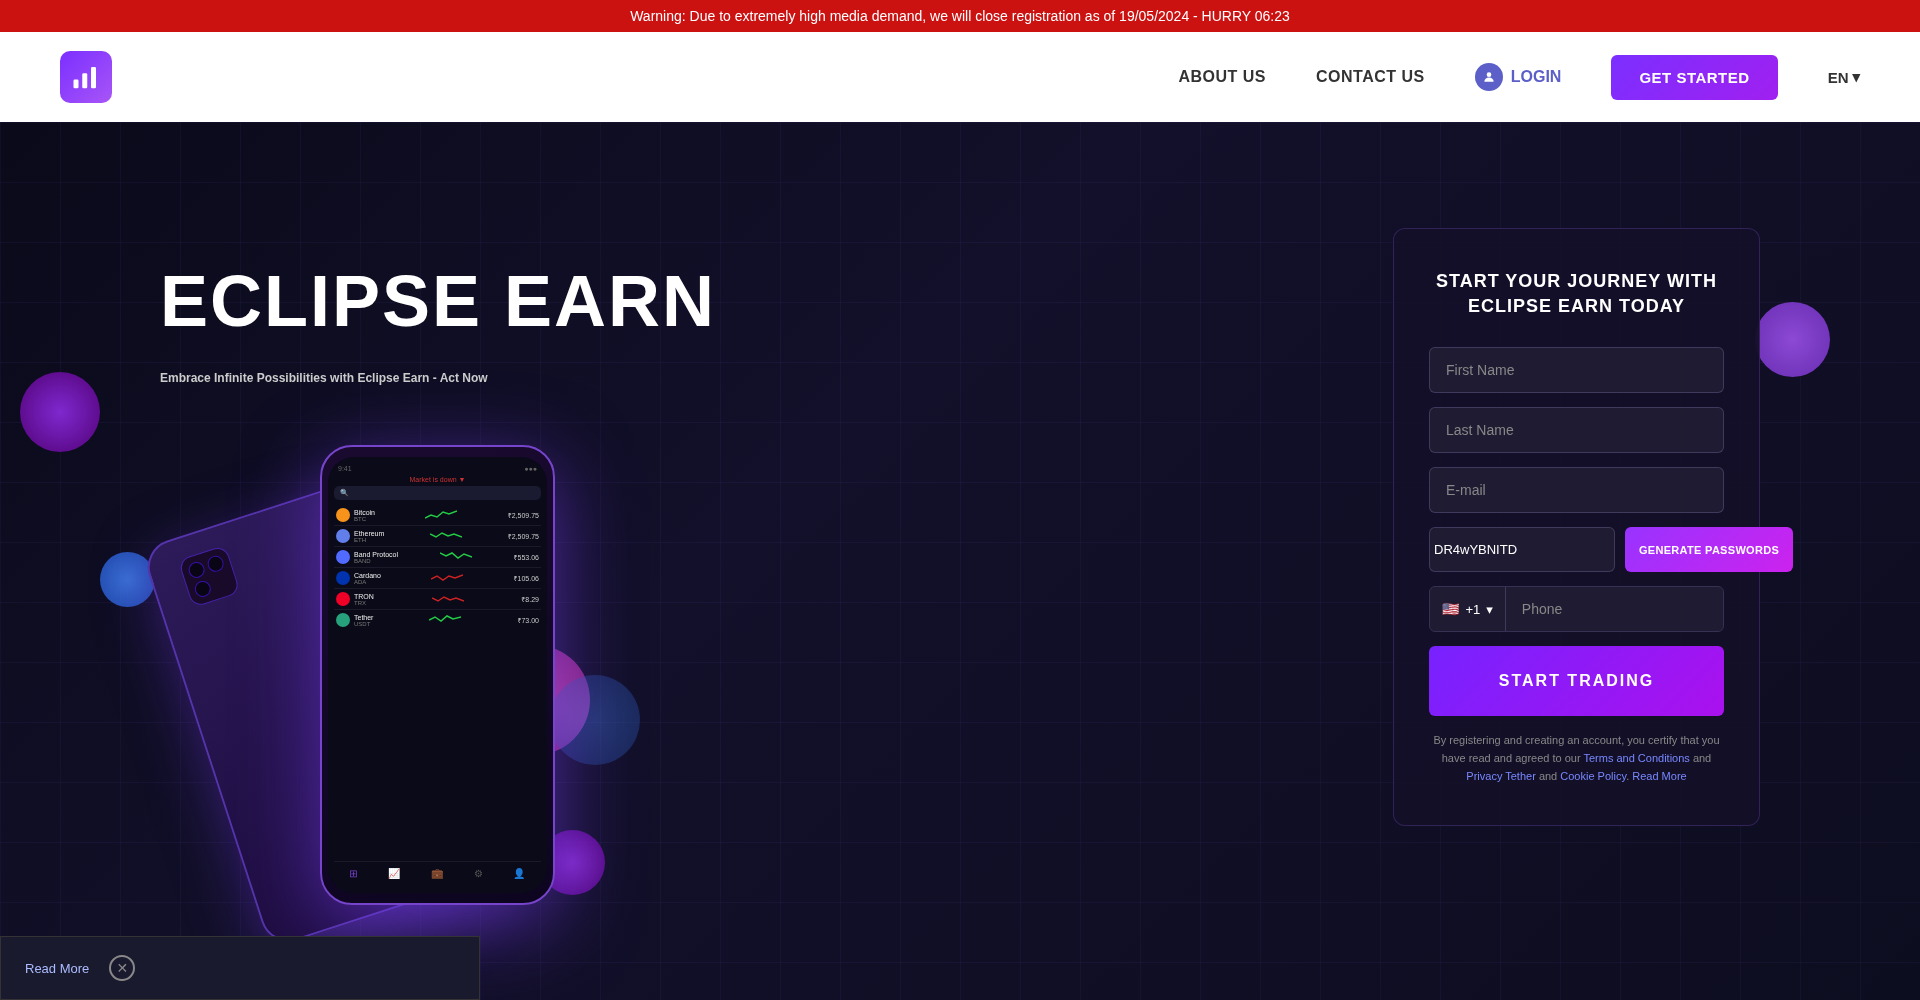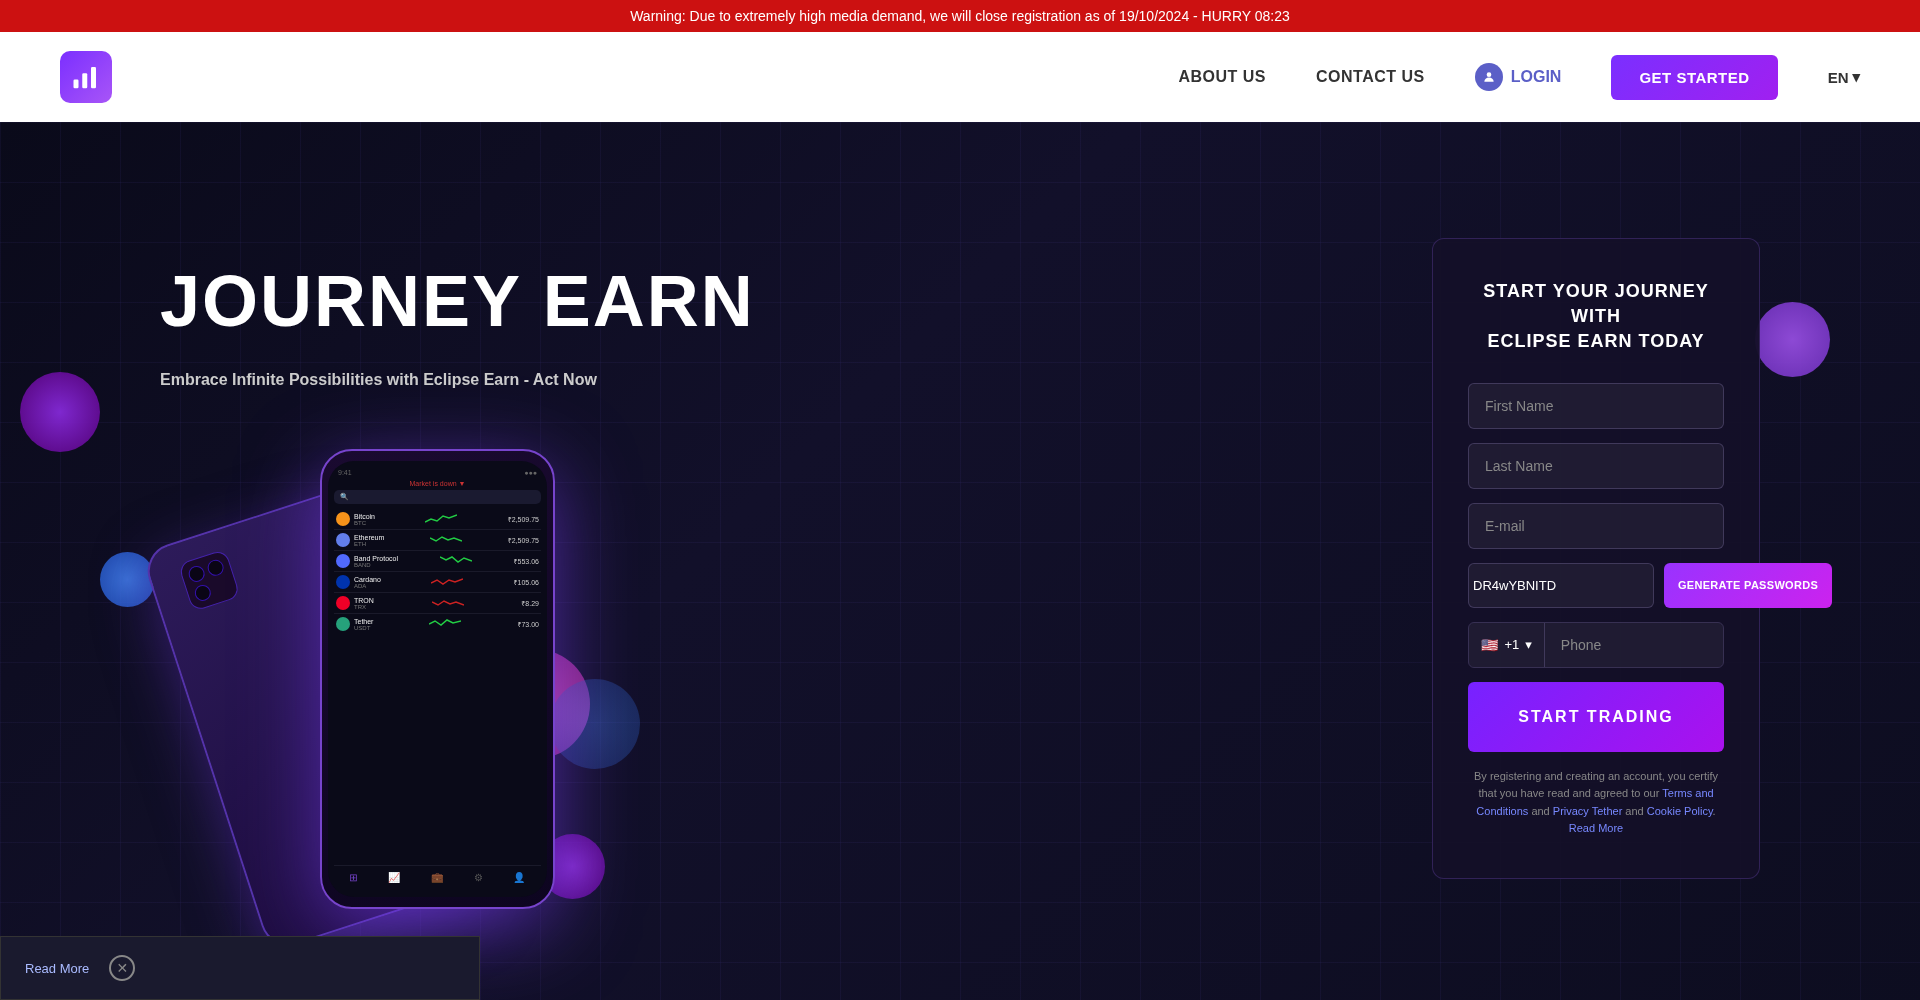--- a/index.html
+++ b/index.html
@@ -184,21 +184,21 @@
       font-size: 72px;
       font-weight: 900;
       color: #ffffff;
       letter-spacing: 2px;
       line-height: 1.1;
       margin-bottom: 30px;
       margin-top: 60px;
     }
 
     .hero-subtitle {
-      font-size: 16px;
+      font-size: 12px;
       font-weight: 700;
       color: #cccccc;
       margin-bottom: 50px;
     }
 
     
     .phone-back {
       position: absolute;
       width: 220px;
       height: 440px;
@@ -212,23 +212,23 @@
     }
 
     
     .registration-form {
       position: relative;
       z-index: 5;
       background: rgba(20, 16, 40, 0.95);
       border: 1px solid rgba(120, 80, 200, 0.3);
       border-radius: 12px;
       padding: 40px 35px;
-      width: 328px;
+      width: 367px;
       margin-left: auto;
-      margin-top: 36px;
+      margin-top: 26px;
       flex-shrink: 0;
     }
 
     .form-title {
       text-align: center;
       font-size: 18px;
       font-weight: 800;
       color: #ffffff;
       line-height: 1.4;
       margin-bottom: 28px;
@@ -388,21 +388,21 @@
     }
 
     .flag-emoji {
       font-size: 14px;
     }
   </style>
 </head>
 <body>
 
 <div class="warning-bar">
-  <span>Warning: Due to extremely high media demand, we will close registration as of 19/10/2024 - HURRY 08:23</span>
+  <span>Warning: Due to extremely high media demand, we will close registration as of 19/05/2024 - HURRY 06:23</span>
 </div>
 
 <nav class="navbar">
   <div class="logo-container">
     <div class="logo-icon">
       <svg viewBox="0 0 24 24" xmlns="http://www.w3.org/2000/svg">
         <rect x="2" y="14" width="4" height="7" rx="1"></rect>
         <rect x="9" y="9" width="4" height="12" rx="1"></rect>
         <rect x="16" y="4" width="4" height="17" rx="1"></rect>
       </svg>
@@ -429,21 +429,21 @@
   </div>
 </nav>
 
 <section class="hero">
 
   <div class="orb orb-purple-left"></div>
   <div class="orb orb-blue-left"></div>
   <div class="orb orb-purple-right"></div>
 
   <div class="hero-content">
-    <h1 class="hero-title">JOURNEY EARN</h1>
+    <h1 class="hero-title">ECLIPSE EARN</h1>
     <p class="hero-subtitle">Embrace Infinite Possibilities with Eclipse Earn - Act Now</p>
 
     <div style="position: relative; width: 520px; height: 520px; margin-top: 20px;">
 
       <div style="position:absolute; width:110px; height:110px; background:radial-gradient(circle, #cc44aa, #882288); border-radius:50%; bottom:200px; left:320px; z-index:1; opacity:0.85;"></div>
       <div style="position:absolute; width:90px; height:90px; background:radial-gradient(circle, #4488ff88, #224499aa); border-radius:50%; bottom:190px; left:390px; z-index:1; opacity:0.6;"></div>
       <div style="position:absolute; width:65px; height:65px; background:radial-gradient(circle, #aa33ff, #660099); border-radius:50%; bottom:60px; left:380px; z-index:1; opacity:0.7;"></div>
 
       <div class="phone-back" style="position:absolute; width:220px; height:420px; background:linear-gradient(160deg,#2d1b5a,#1a0a3a); border-radius:28px; border:2px solid #5533aa; bottom:30px; left:40px; transform:rotate(-18deg); box-shadow:0 20px 60px rgba(100,50,200,0.5); z-index:2;">
 

